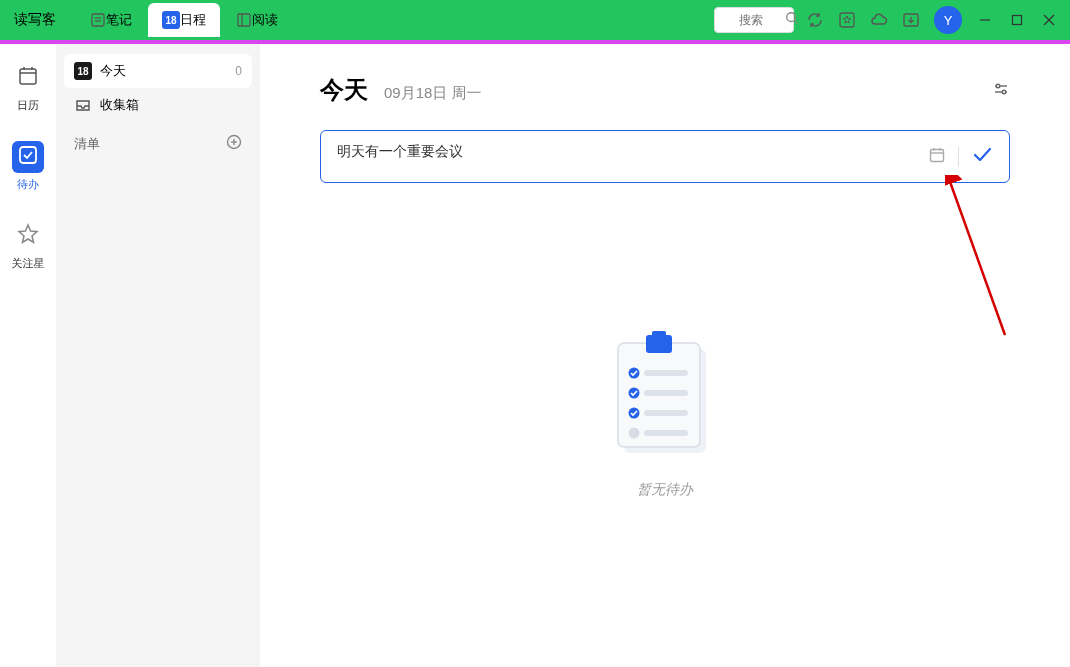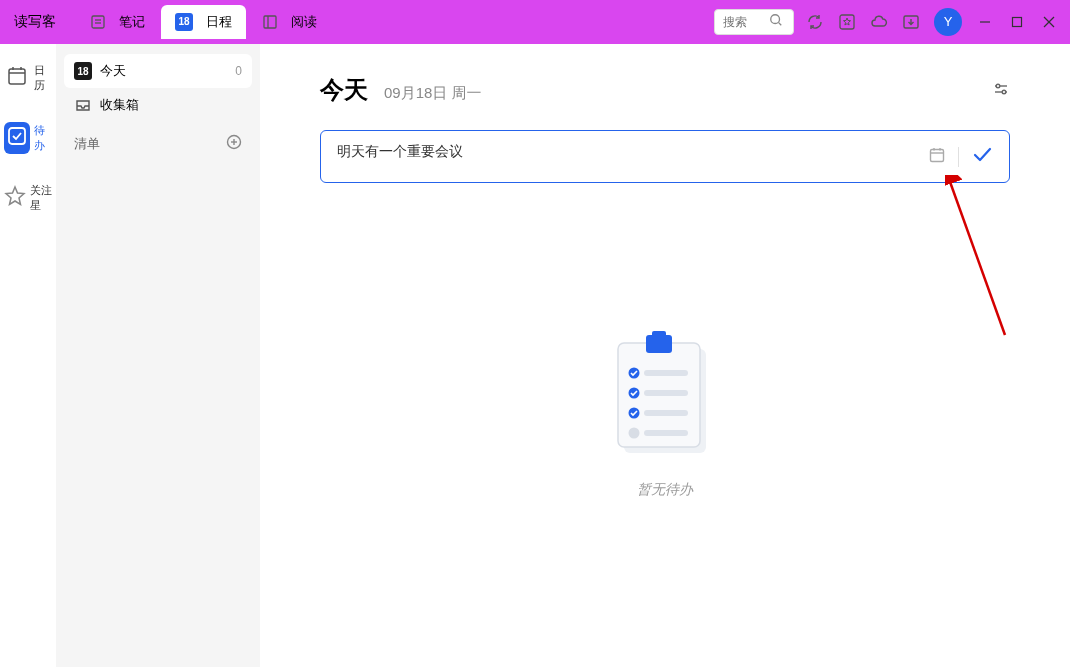--- a/index.html
+++ b/index.html
@@ -1,37 +1,37 @@
 <!DOCTYPE html>
 <html><head>
   <meta charset="utf-8">
   <style>
     * { margin: 0; padding: 0; box-sizing: border-box; }
     body { font-family: "Microsoft YaHei", -apple-system, sans-serif; background: #fff; width: 1070px; height: 667px; overflow: hidden; position: relative; }
     
-    .titlebar { height: 44px; background: #d946ef; display: flex; align-items: center; padding: 0 8px; border-bottom: 1px solid #d946ef; }
+    .titlebar { height: 44px; background: #22c55e; display: flex; align-items: center; padding: 0 8px; border-bottom: 4px solid #d946ef; }
     .app-name { font-size: 14px; font-weight: 500; margin-right: 20px; margin-left: 6px; }
     .tabs { display: flex; gap: 2px; }
-    .tab { display: flex; align-items: center; gap: 13px; padding: 8px 14px; font-size: 13px; cursor: pointer; border-radius: 6px 6px 0 0; }
+    .tab { display: flex; align-items: center; gap: 0; padding: 8px 14px; font-size: 13px; cursor: pointer; border-radius: 6px 6px 0 0; }
     .tab.active { background: #fff; }
     .tab-icon { width: 16px; height: 16px; display: flex; align-items: center; justify-content: center; }
     .tab-icon-badge { width: 18px; height: 18px; background: #2563eb; color: #fff; font-size: 10px; font-weight: bold; border-radius: 3px; display: flex; align-items: center; justify-content: center; }
     .titlebar-spacer { flex: 1; }
-    .search-box { width: 80px; height: 26px; background: #fff; border: 1px solid #ddd; border-radius: 4px; display: flex; align-items: center; padding: 0 8px; gap: 6px; }
+    .search-box { width: 80px; height: 26px; background: #fff; border: 1px solid #ddd; border-radius: 4px; display: flex; align-items: center; padding: 0 24px; gap: 6px; }
     .search-box input { border: none; outline: none; width: 40px; font-size: 12px; background: transparent; }
     .titlebar-icons { display: flex; align-items: center; gap: 14px; margin-left: 12px; }
     .titlebar-icon { width: 18px; height: 18px; cursor: pointer; color: #666; display: flex; align-items: center; justify-content: center; }
     .avatar { width: 28px; height: 28px; border-radius: 50%; background: #2563eb; color: #fff; display: flex; align-items: center; justify-content: center; font-size: 13px; font-weight: 500; }
     .window-controls { display: flex; gap: 18px; margin-left: 16px; margin-right: 6px; }
     .window-btn { width: 14px; height: 14px; cursor: pointer; color: #555; display: flex; align-items: center; justify-content: center; }
     
     .main { display: flex; height: calc(667px - 44px); }
     
     .sidebar-nav { width: 56px; background: #fff; display: flex; flex-direction: column; align-items: center; padding-top: 14px; gap: 20px; }
-    .nav-item { display: flex; flex-direction: row; align-items: center; gap: 4px; cursor: pointer; padding: 4px; border-radius: 6px; }
+    .nav-item { display: flex; flex-direction: column; align-items: center; gap: 4px; cursor: pointer; padding: 4px; border-radius: 6px; }
     .nav-item-icon-box {width:32px;height:32px;display:flex;align-items:center;justify-content:center;border-radius:6px;}
     .nav-item.active .nav-item-icon-box { background: #2563eb; color: #fff; }
     .nav-item-label { font-size: 11px; color: #333; }
     .nav-item.active .nav-item-label { color: #2563eb; }
     
     .sidebar-list { width: 204px; background: #f5f5f5; padding: 10px 8px; }
     .list-item { display: flex; align-items: center; gap: 8px; padding: 8px 10px; border-radius: 6px; cursor: pointer; font-size: 13px; }
     .list-item.active { background: #fff; }
     .list-item-icon { width: 18px; height: 18px; display: flex; align-items: center; justify-content: center; }
     .list-item-icon-cal { width: 18px; height: 18px; background: #1a1a1a; border-radius: 3px; color: #fff; font-size: 10px; display: flex; align-items: center; justify-content: center; font-weight: bold; }

